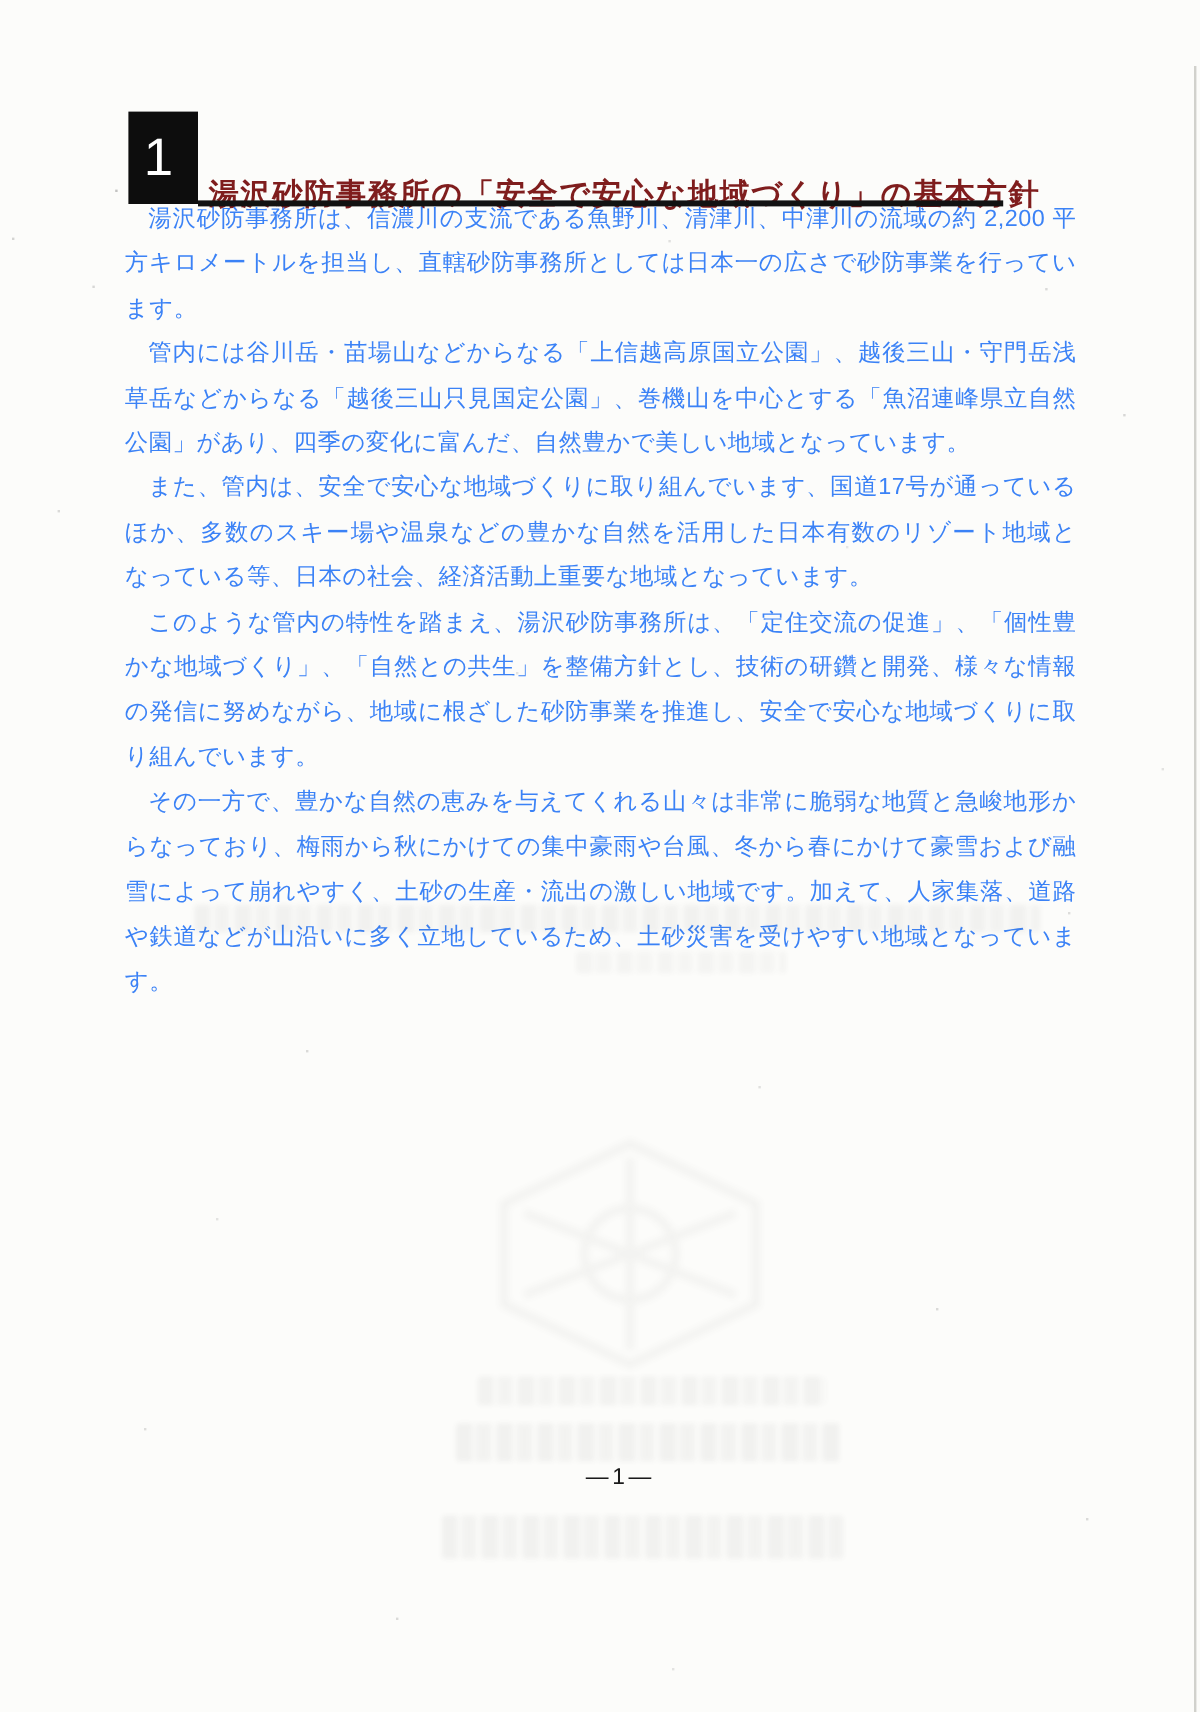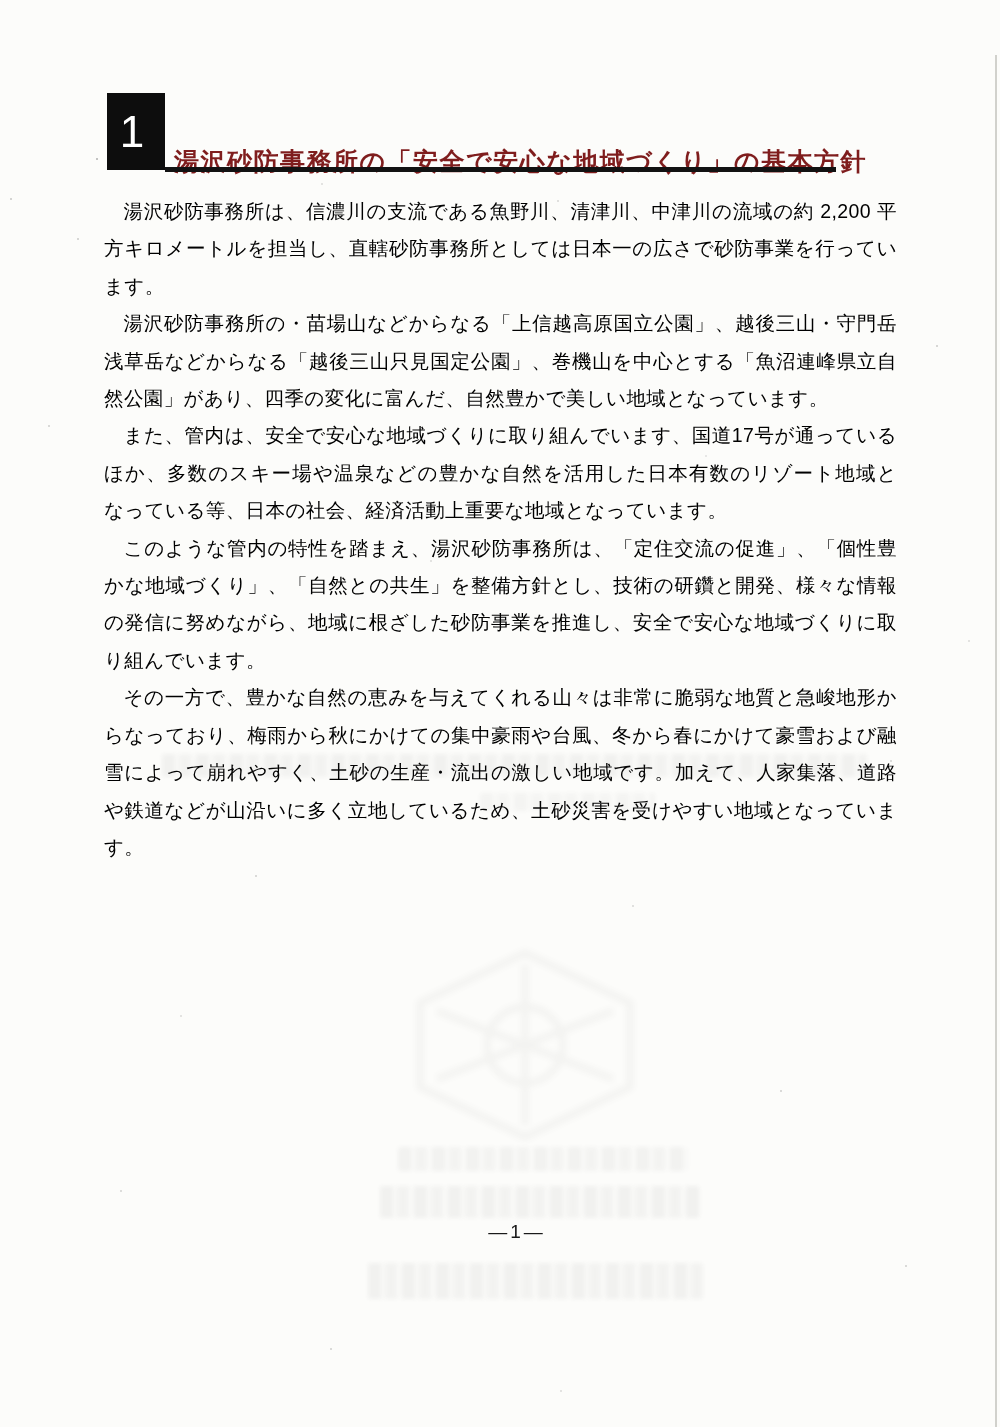--- a/index.html
+++ b/index.html
@@ -56,22 +56,22 @@
     letter-spacing: 1.5px; color: #7f1d1d;
     white-space: nowrap;
   }
   .title-underline {
     position: absolute; left: 165px; top: 167px;
     width: 671px; height: 5px; background: #121212;
   }
 
   
   .body-text {
-    position: absolute; left: 104px; top: 193px; width: 793px;
-    color: #000000;
+    position: absolute; left: 104px; top: 164px; width: 793px;
+    color: #3b82f6;
   }
   .body-text p {
     margin: 0;
     font-size: 19.5px;
     line-height: 37.4px;
     text-indent: 1em;
     text-align: justify;
     text-justify: inter-character;
     letter-spacing: 0.4px;
     line-break: strict;
@@ -116,21 +116,21 @@
 
   <div class="num-box">
     <span>1</span>
   </div>
 
   <h1 class="title">湯沢砂防事務所の「安全で安心な地域づくり」の基本方針</h1>
   <div class="title-underline"></div>
 
   <main class="body-text">
     <p>湯沢砂防事務所は、信濃川の支流である魚野川、清津川、中津川の流域の約 2,200 平方キロメートルを担当し、直轄砂防事務所としては日本一の広さで砂防事業を行っています。</p>
-    <p>湯沢砂防事務所の・苗場山などからなる「上信越高原国立公園」、越後三山・守門岳浅草岳などからなる「越後三山只見国定公園」、巻機山を中心とする「魚沼連峰県立自然公園」があり、四季の変化に富んだ、自然豊かで美しい地域となっています。</p>
+    <p>管内には谷川岳・苗場山などからなる「上信越高原国立公園」、越後三山・守門岳浅草岳などからなる「越後三山只見国定公園」、巻機山を中心とする「魚沼連峰県立自然公園」があり、四季の変化に富んだ、自然豊かで美しい地域となっています。</p>
     <p>また、管内は、安全で安心な地域づくりに取り組んでいます、国道17号が通っているほか、多数のスキー場や温泉などの豊かな自然を活用した日本有数のリゾート地域となっている等、日本の社会、経済活動上重要な地域となっています。</p>
     <p>このような管内の特性を踏まえ、湯沢砂防事務所は、「定住交流の促進」、「個性豊かな地域づくり」、「自然との共生」を整備方針とし、技術の研鑽と開発、様々な情報の発信に努めながら、地域に根ざした砂防事業を推進し、安全で安心な地域づくりに取り組んでいます。</p>
     <p>その一方で、豊かな自然の恵みを与えてくれる山々は非常に脆弱な地質と急峻地形からなっており、梅雨から秋にかけての集中豪雨や台風、冬から春にかけて豪雪および融雪によって崩れやすく、土砂の生産・流出の激しい地域です。加えて、人家集落、道路や鉄道などが山沿いに多く立地しているため、土砂災害を受けやすい地域となっています。</p>
   </main>
 
   <div class="ghost ghost-line-1"></div>
   <div class="ghost ghost-line-2"></div>
 
   <svg class="ghost-emblem" viewBox="0 0 280 200" xmlns="http://www.w3.org/2000/svg">
     <g fill="none" stroke="#555550" stroke-width="7">

